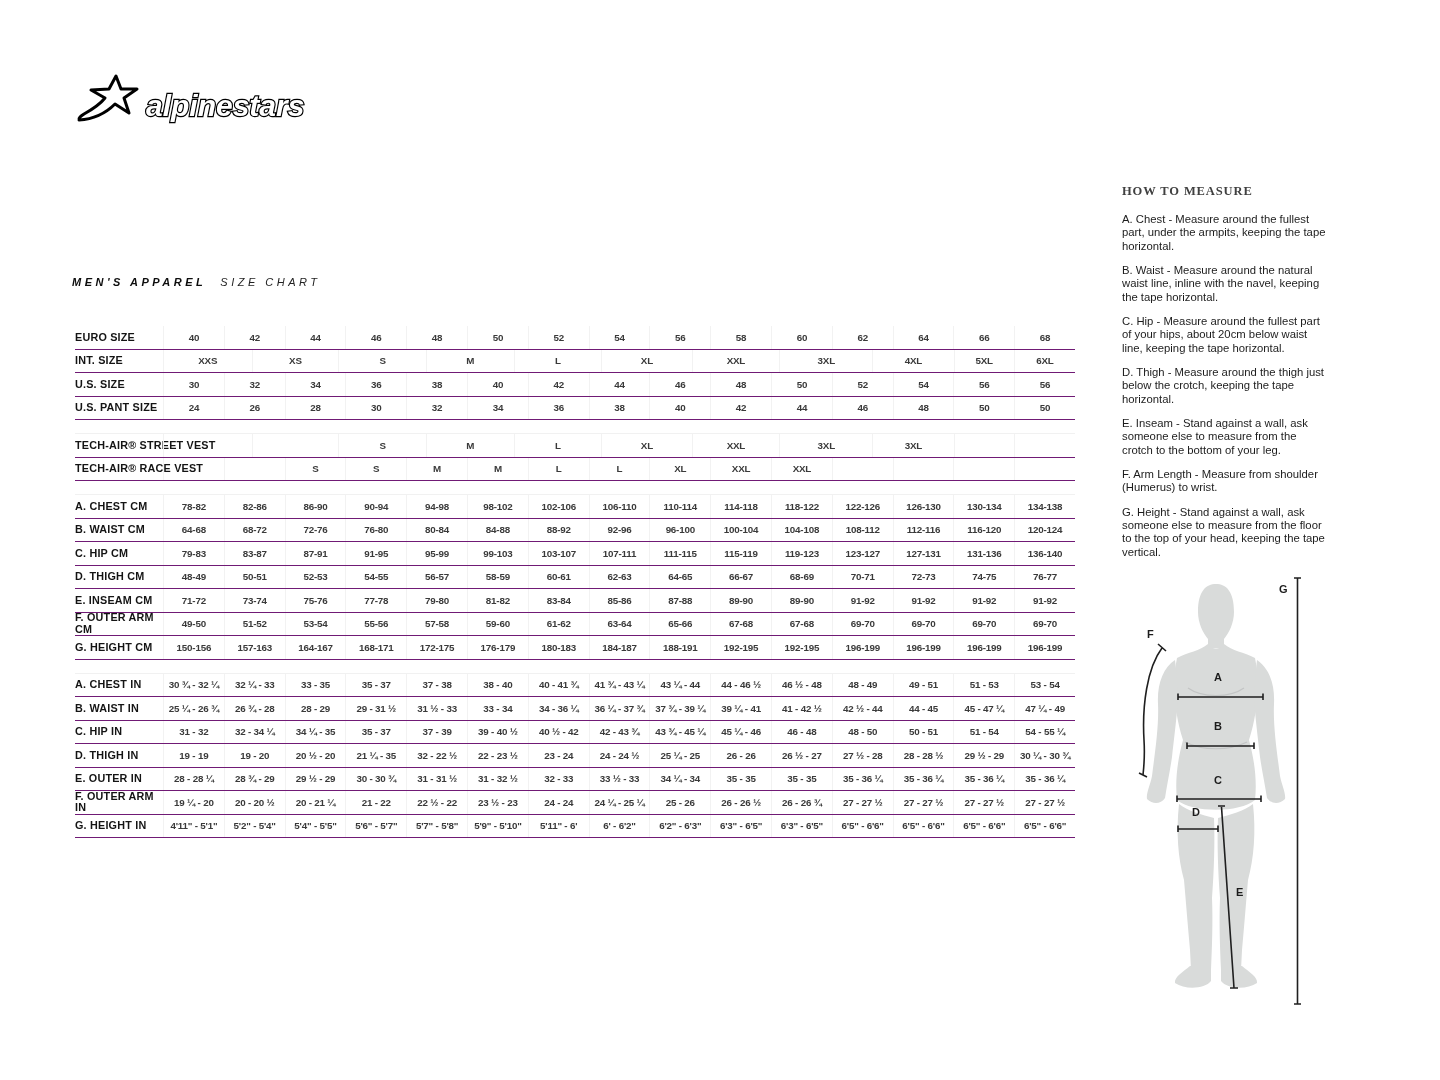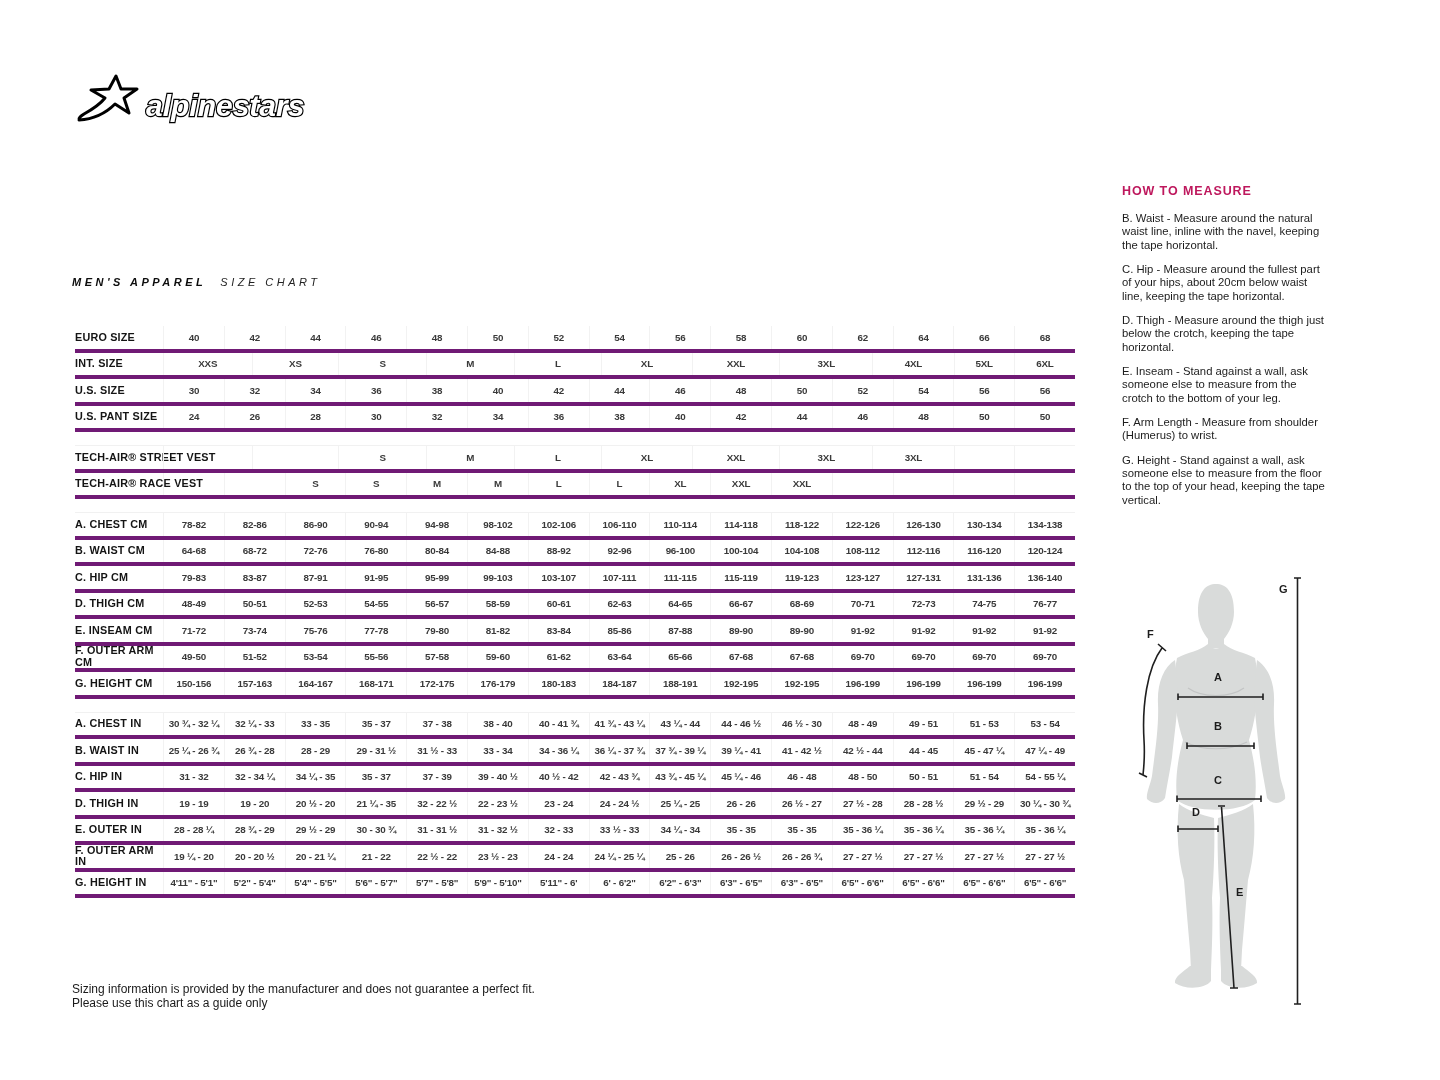--- a/index.html
+++ b/index.html
@@ -7,36 +7,36 @@
         font-family:"Liberation Sans",sans-serif;color:#111;}
   
   .logo{position:absolute;left:70px;top:72px;width:262px;height:62px;}
   
   .title{position:absolute;left:72px;top:276px;font-size:11px;font-style:italic;
          letter-spacing:3.5px;white-space:nowrap;color:#0d0d0d;}
   .title .t1{font-weight:800;margin-right:14px;}
   .title .t2{font-weight:400;color:#222;}
   
   .size-table{position:absolute;left:75px;top:326px;width:1000px;}
-  .trow{display:flex;height:22.5px;border-bottom:4px solid #701a75;}
+  .trow{display:flex;height:22.5px;border-bottom:1px solid #701a75;}
   .trow.gap{margin-top:13px;border-top:1px solid #f1f1f1;}
   .rlabel{width:88px;flex:0 0 88px;display:flex;align-items:center;
           font-size:10.8px;font-weight:bold;color:#141414;letter-spacing:.2px;
           white-space:nowrap;line-height:1.05;}
   .trow.wrap .rlabel{white-space:normal;}
   .cells{flex:1;display:grid;height:100%;}
   .cols15 .cells{grid-template-columns:repeat(15,1fr);}
   .cols11 .cells{grid-template-columns:9.7fr 9.5fr 9.6fr 9.6fr 9.6fr 9.9fr 9.6fr 10.2fr 8.9fr 6.6fr 6.7fr;}
   .cell{display:flex;align-items:center;justify-content:center;
         font-size:9.8px;font-weight:bold;color:#3a3a3a;letter-spacing:-.2px;
         white-space:nowrap;border-left:1px solid #f2f2f2;}
   
   .measure-col{position:absolute;left:1122px;top:184px;width:208px;}
   .measure-col h3{margin:0 0 14px 0;font-size:12.5px;font-weight:bold;
-                  letter-spacing:.9px;color:#be185d;}
+                  letter-spacing:.9px;color:#404040;font-family:Liberation Serif, serif;}
   .measure-col p{margin:0 0 11px 0;font-size:11.3px;line-height:1.18;color:#1c1c1c;}
   
   .figure{position:absolute;left:1130px;top:570px;width:310px;height:440px;}
   
   .footer{position:absolute;left:72px;top:982px;font-size:12px;line-height:14px;color:#1a1a1a;}
 </style>
 </head>
 <body>
 
 <div class="page">
@@ -311,21 +311,21 @@
           <div class="cell">30 ¾ - 32 ¼</div>
           <div class="cell">32 ¼ - 33</div>
           <div class="cell">33 - 35</div>
           <div class="cell">35 - 37</div>
           <div class="cell">37 - 38</div>
           <div class="cell">38 - 40</div>
           <div class="cell">40 - 41 ¾</div>
           <div class="cell">41 ¾ - 43 ¼</div>
           <div class="cell">43 ¼ - 44</div>
           <div class="cell">44 - 46 ½</div>
-          <div class="cell">46 ½ - 30</div>
+          <div class="cell">46 ½ - 48</div>
           <div class="cell">48 - 49</div>
           <div class="cell">49 - 51</div>
           <div class="cell">51 - 53</div>
           <div class="cell">53 - 54</div>
         </div>
       </div>
       <div class="trow cols15">
         <div class="rlabel">B. WAIST IN</div>
         <div class="cells">
           <div class="cell">25 ¼ - 26 ¾</div>
@@ -442,20 +442,21 @@
           <div class="cell">6'5" - 6'6"</div>
           <div class="cell">6'5" - 6'6"</div>
           <div class="cell">6'5" - 6'6"</div>
           <div class="cell">6'5" - 6'6"</div>
         </div>
       </div>
     </div>
 
   <div class="measure-col">
     <h3>HOW TO MEASURE</h3>
+    <p>A. Chest - Measure around the fullest part, under the armpits, keeping the tape horizontal.</p>
     <p>B. Waist - Measure around the natural waist line, inline with the navel, keeping the tape horizontal.</p>
     <p>C. Hip - Measure around the fullest part of your hips, about 20cm below waist line, keeping the tape horizontal.</p>
     <p>D. Thigh - Measure around the thigh just below the crotch, keeping the tape horizontal.</p>
     <p>E. Inseam - Stand against a wall, ask someone else to measure from the crotch to the bottom of your leg.</p>
     <p>F. Arm Length - Measure from shoulder (Humerus) to wrist.</p>
     <p>G. Height - Stand against a wall, ask someone else to measure from the floor to the top of your head, keeping the tape vertical.</p>
   </div>
 
   <svg class="figure" viewBox="0 0 310 440">
     <g fill="#d9dbda">
@@ -485,18 +486,14 @@
       <text x="84" y="111">A</text>
       <text x="84" y="160">B</text>
       <text x="84" y="214">C</text>
       <text x="62" y="246">D</text>
       <text x="106" y="326">E</text>
       <text x="17" y="68">F</text>
       <text x="149" y="23">G</text>
     </g>
   </svg>
 
-  <div class="footer">
-    <div>Sizing information is provided by the manufacturer and does not guarantee a perfect fit.</div>
-    <div>Please use this chart as a guide only</div>
-  </div>
 
 </div>
 
 </body></html>

